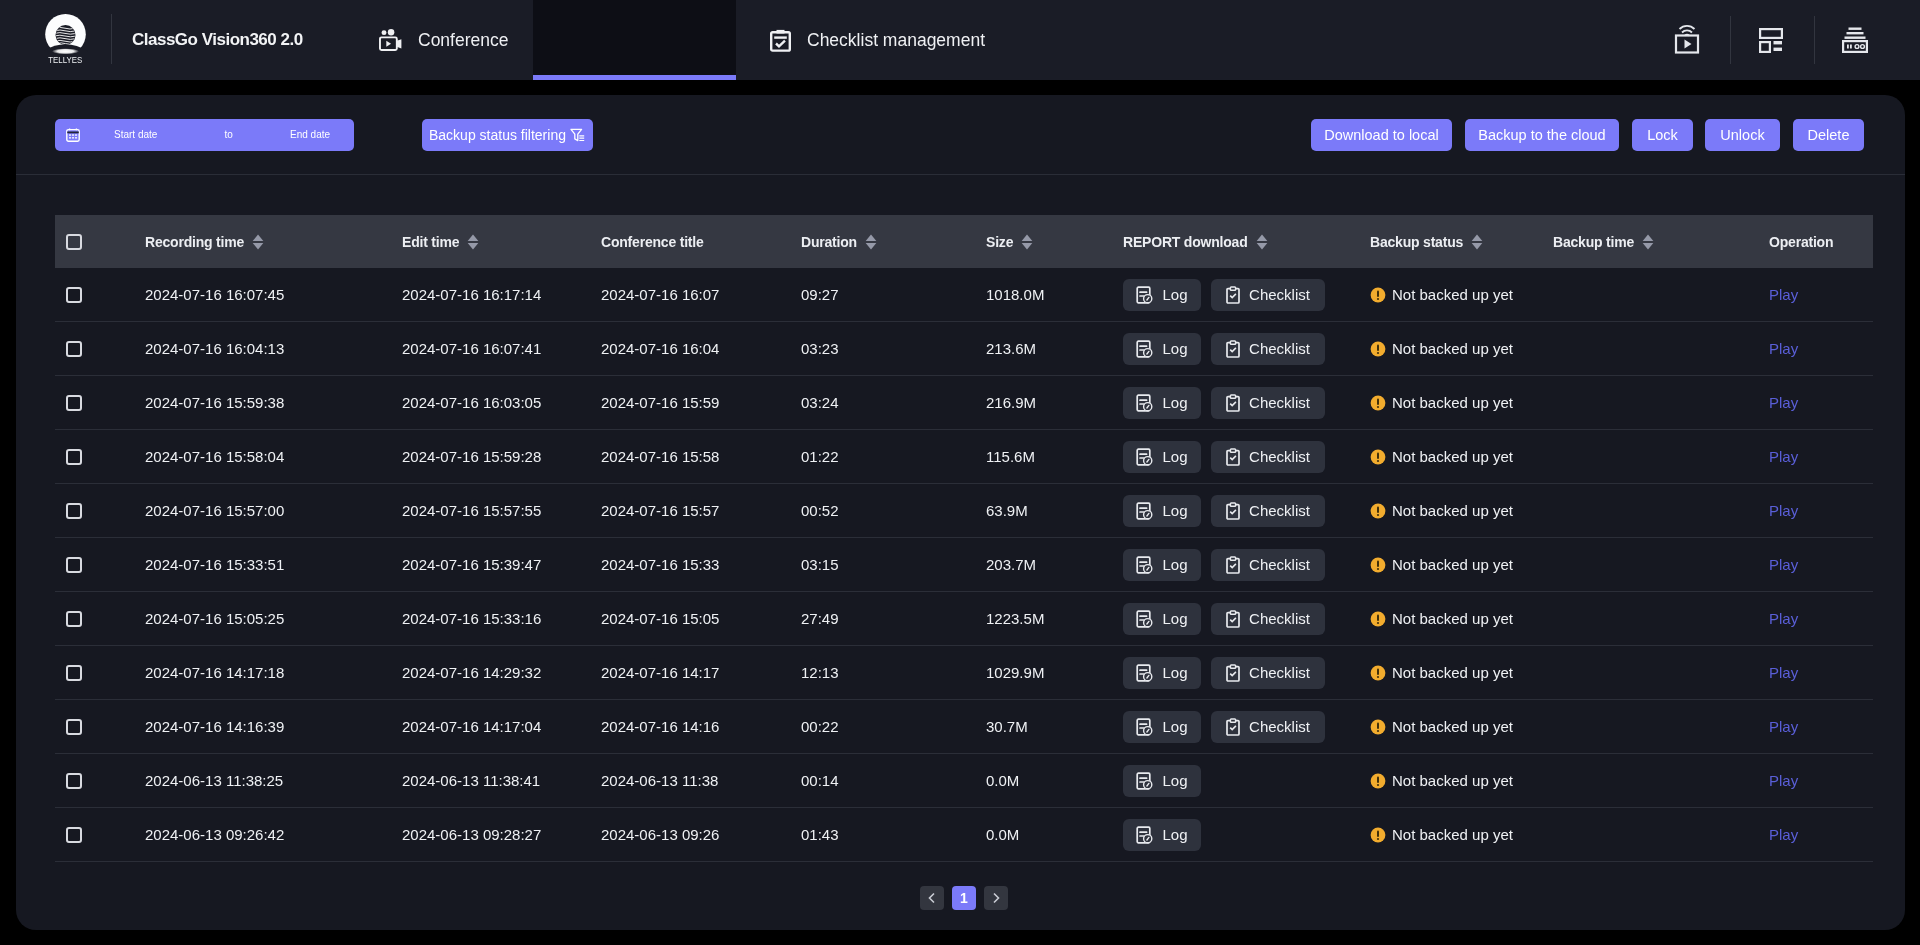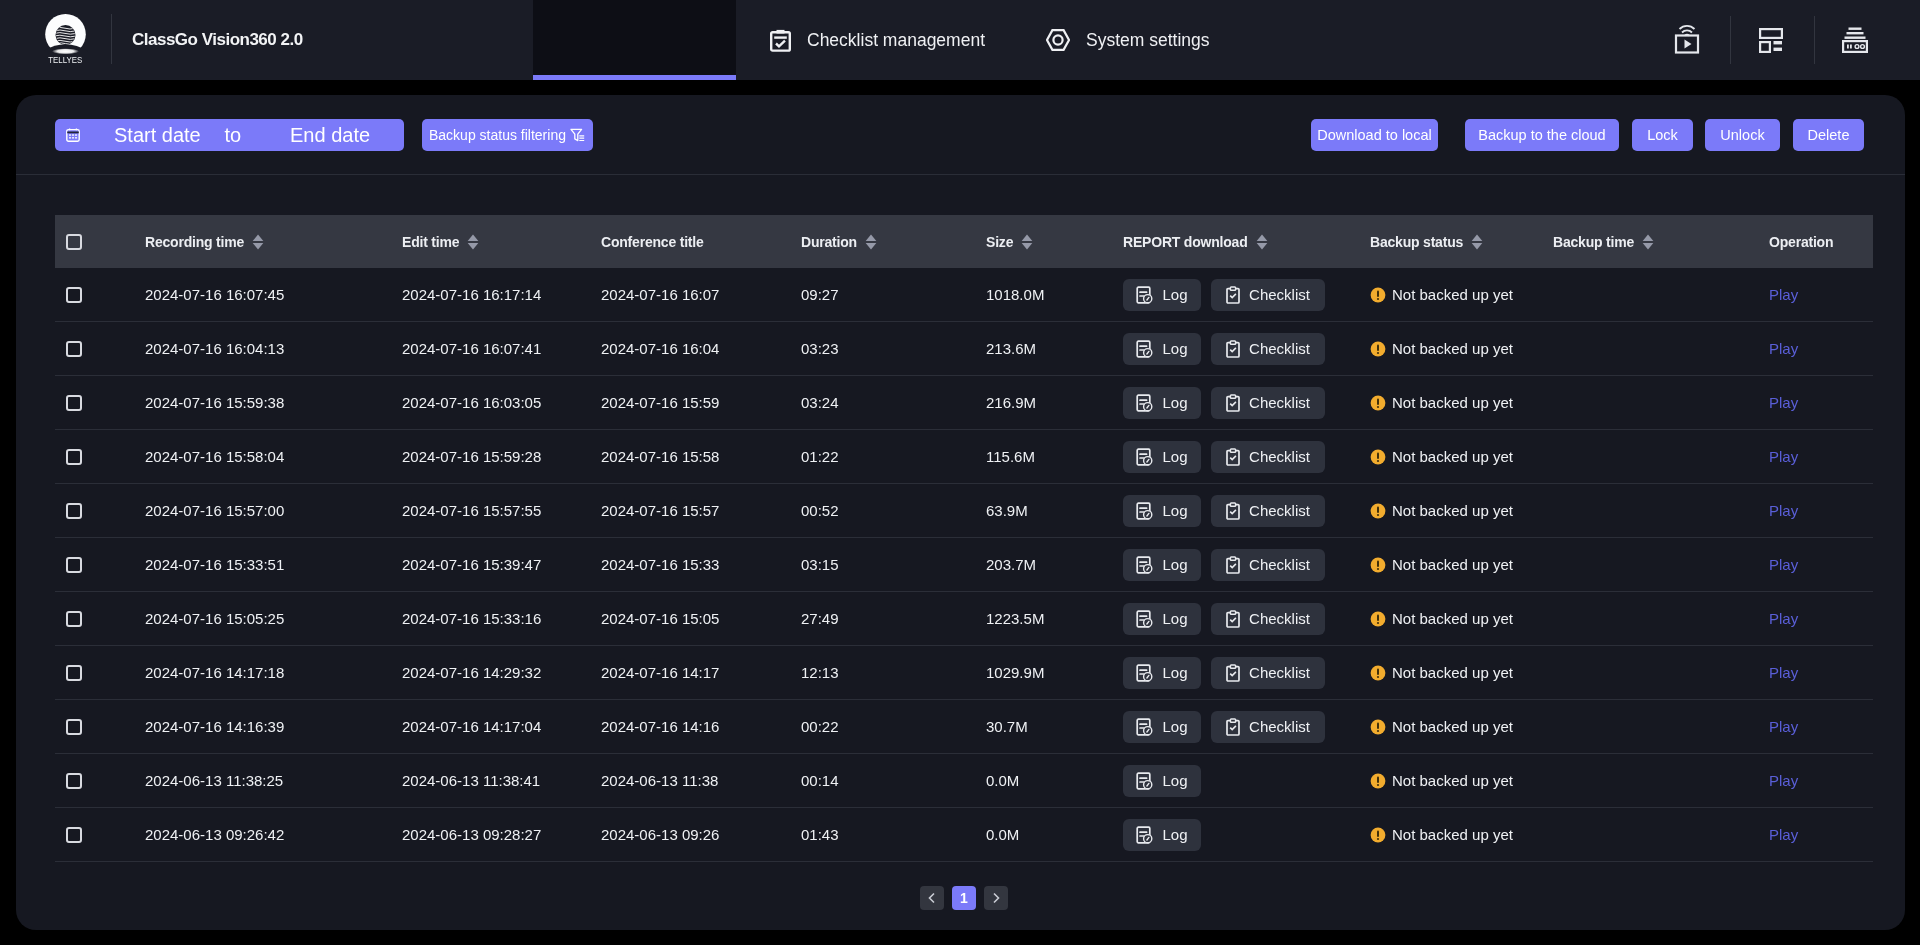--- a/index.html
+++ b/index.html
@@ -7,21 +7,21 @@
 .logo { position:absolute; left:44px; top:13px; }
 .brandsep { position:absolute; left:111px; top:14px; width:1px; height:50px; background:#32353f; }
 .brand { position:absolute; left:132px; top:0; height:80px; line-height:80px; font-size:17px; font-weight:bold; color:#f2f3f5; letter-spacing:-0.5px; }
 .tab { position:absolute; top:0; height:80px; display:flex; align-items:center; color:#eff0f3; font-size:17.5px; }
 .tab .ticon { margin-right:16px; display:flex; }
 .tab-active-bg { position:absolute; left:533px; top:0; width:203px; height:80px; background:#0d0e15; }
 .tab-underline { position:absolute; left:533px; top:75px; width:203px; height:5px; background:#7b7af9; }
 .ricon { position:absolute; top:24px; }
 .rsep { position:absolute; top:16px; width:1px; height:48px; background:#32353f; }
 .panel { position:absolute; left:16px; top:95px; width:1889px; height:835px; background:#161821; border-radius:20px; }
-.datebtn { position:absolute; left:39px; top:24px; width:349px; height:32px; background:#7b7af9; border-radius:5px; color:#fff; font-size:20px; }
+.datebtn { position:absolute; left:39px; top:24px; width:299px; height:32px; background:#7b7af9; border-radius:5px; color:#fff; font-size:10px; }
 .datebtn .cal { position:absolute; left:11px; top:9px; }
 .datebtn .sd { position:absolute; left:59px; top:0; height:32px; line-height:32px; }
 .datebtn .to { position:absolute; left:169.5px; top:0; height:32px; line-height:32px; }
 .datebtn .ed { position:absolute; left:235px; top:0; height:32px; line-height:32px; }
 .filtbtn { position:absolute; left:406px; top:24px; width:171px; height:32px; background:#7b7af9; border-radius:5px; color:#fff; font-size:14px; }
 .filtbtn .ft { position:absolute; left:7px; top:0; height:29px; line-height:32px; white-space:nowrap; }
 .filtbtn svg { position:absolute; left:148px; top:8.5px; }
 .pbtn { position:absolute; top:24px; height:32px; background:#7b7af9; border-radius:5px; color:#fff; font-size:14.5px; display:flex; align-items:center; justify-content:center; }
 .divider { position:absolute; left:0px; top:79px; width:1889px; height:1px; background:#2a2d37; }
 .table { position:absolute; left:39px; top:120px; width:1818px; }
@@ -67,39 +67,42 @@
       <path d="M10.8 25.6 Q16 24 21 25.6 T32.2 25.6"></path>
       <path d="M11.2 28.2 Q16 26.6 21 28.2 T31.8 28.2"></path>
       <path d="M12.5 30.6 Q17 29.2 21.5 30.6 T30.5 30.6"></path>
     </g>
     <text x="21.3" y="49.8" text-anchor="middle" font-size="9.2" fill="#eef0f3" font-family="Liberation Sans" textLength="34" lengthAdjust="spacingAndGlyphs">TELLYES</text>
   </svg>
   <div class="brandsep"></div>
   <div class="brand">ClassGo Vision360 2.0</div>
   <div class="tab-active-bg"></div>
   <div class="tab-underline"></div>
+  <div class="tab" style="left:379px">
+    <span class="ticon">
+        <svg width="23" height="22" viewBox="0 0 24 23">
+      <circle cx="5.2" cy="3.8" r="2.6" fill="#eff0f3"></circle>
+      <circle cx="12.6" cy="3.4" r="3.4" fill="#eff0f3"></circle>
+      <rect x="1" y="8.8" width="17.6" height="13.2" rx="1.6" fill="none" stroke="#eff0f3" stroke-width="2"></rect>
+      <path d="M7.6 12.2 L12.6 15.4 L7.6 18.6 Z" fill="#eff0f3"></path>
+      <path d="M18.6 12.4 L23.4 10.6 V20.4 L18.6 18.6 Z" fill="#eff0f3"></path>
+    </svg>
+      </span>
+    <span>Conference</span>
+  </div>
   <div class="tab" style="left:770px">
     <span class="ticon">
         <svg width="21" height="23" viewBox="0 0 21 23">
       <rect x="1.2" y="3.2" width="18.6" height="18.4" rx="1.4" fill="none" stroke="#eff0f3" stroke-width="2.4"></rect>
       <rect x="6.5" y="0.9" width="8" height="3.6" fill="#eff0f3"></rect>
       <path d="M4.2 8.6 H16.8" stroke="#eff0f3" stroke-width="2.4"></path>
       <path d="M6 14.5 L9 17.3 L15 11.6" stroke="#eff0f3" stroke-width="2.4" fill="none"></path>
     </svg>
       </span>
     <span>Checklist management</span>
-  </div>
-  <div class="tab" style="left:1046px">
-    <span class="ticon">
-        <svg width="24" height="22" viewBox="0 0 24 22">
-      <path d="M6.4 1.2 H17.6 L23 11 L17.6 20.8 H6.4 L1 11 Z" fill="none" stroke="#eff0f3" stroke-width="2.2"></path>
-      <circle cx="12" cy="11" r="4.6" fill="none" stroke="#eff0f3" stroke-width="2.2"></circle>
-    </svg>
-      </span>
-    <span>System settings</span>
   </div>
   <svg class="ricon" style="left:1672px" width="30" height="32" viewBox="0 0 30 32">
     <rect x="4" y="11.5" width="22" height="17" fill="none" stroke="#e5e7ec" stroke-width="2.2"></rect>
     <path d="M12.5 15.5 L19.5 20 L12.5 24.5 Z" fill="#e5e7ec"></path>
     <path d="M10 8.5 A7 7 0 0 1 20 8.5" fill="none" stroke="#e5e7ec" stroke-width="1.8"></path>
     <path d="M7.5 5 A10.5 10.5 0 0 1 22.5 5" fill="none" stroke="#e5e7ec" stroke-width="1.8"></path>
     <path d="M13 11.5 A3 3 0 0 1 17 11.5" fill="none" stroke="#e5e7ec" stroke-width="1.8"></path>
   </svg>
   <div class="rsep" style="left:1730px"></div>
   <svg class="ricon" style="left:1756px" width="30" height="32" viewBox="0 0 30 32">
@@ -139,21 +142,21 @@
       <span class="to">to</span>
       <span class="ed">End date</span>
   </div>
   <div class="filtbtn">
       <span class="ft">Backup status filtering</span>
     <svg width="15" height="15" viewBox="0 0 15 15" fill="none">
       <path d="M1 1.3 H11.6 L7.8 6.2 V12.6 L4.8 10.9 V6.2 Z" stroke="#fff" stroke-width="1.3" stroke-linejoin="round"></path>
       <path d="M9.3 7.9 H14.2 M9.3 10.2 H14.2 M9.3 12.5 H14.2" stroke="#fff" stroke-width="1.2"></path>
     </svg>
   </div>
-  <div class="pbtn" style="left:1295px; width:127px;">Download to local</div>
+  <div class="pbtn" style="left:1295px; width:141px;">Download to local</div>
   <div class="pbtn" style="left:1449px; width:154px;">Backup to the cloud</div>
   <div class="pbtn" style="left:1616px; width:61px;">Lock</div>
   <div class="pbtn" style="left:1689px; width:75px;">Unlock</div>
   <div class="pbtn" style="left:1777px; width:71px;">Delete</div>
   <div class="divider"></div>
   <div class="table">
     <div class="th">
       <div class="c c0">
           <span class="cb"></span>
         </div>

